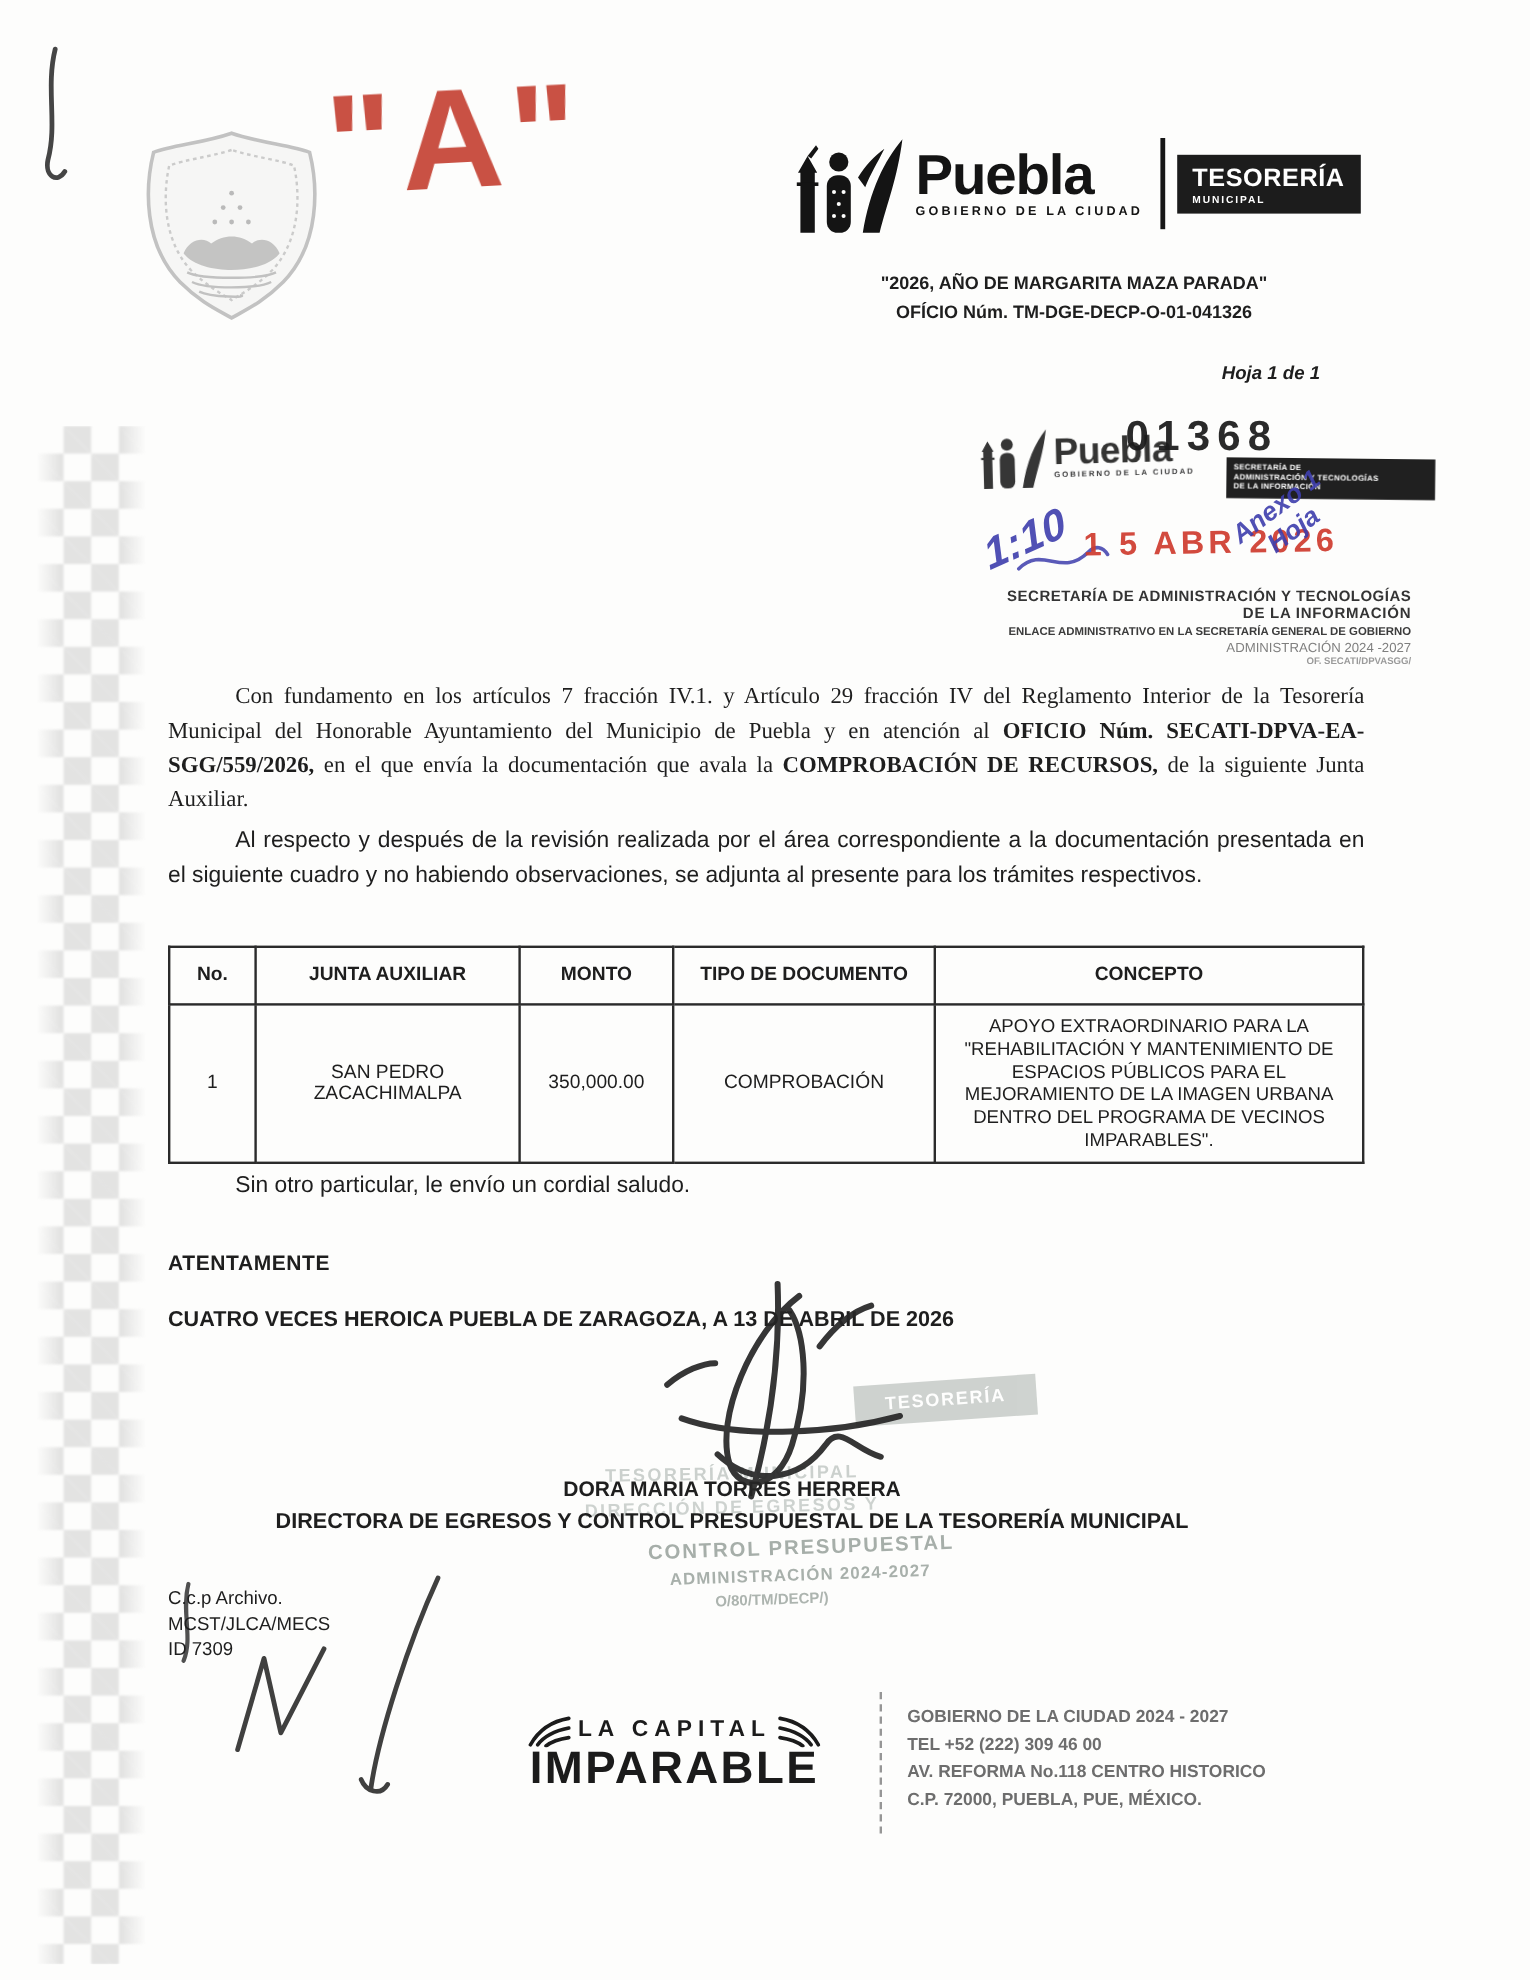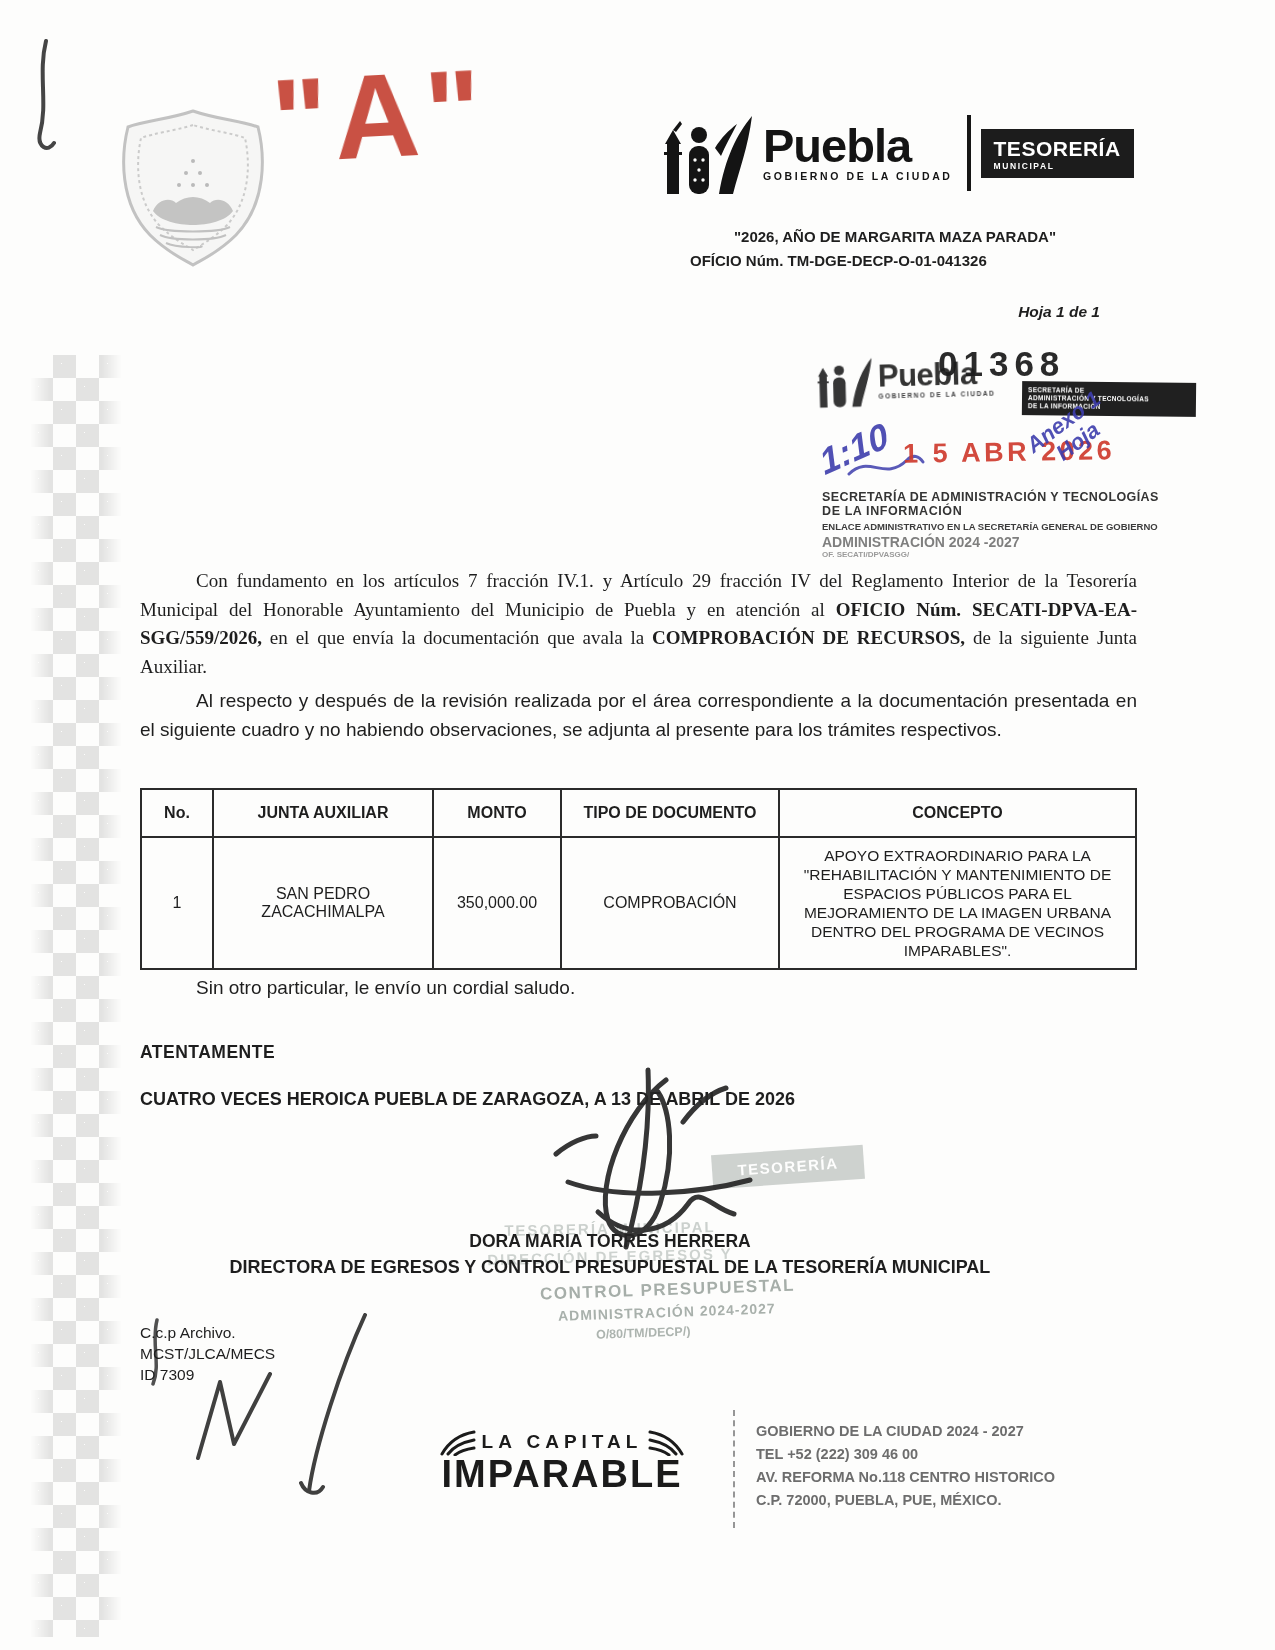--- a/index.html
+++ b/index.html
@@ -33,21 +33,21 @@
   .hdr-logo{left:655px;top:108px;display:flex;align-items:center;}
   .hdr-wordmark{margin-left:8px;}
   .hdr-brand{font-size:47px;font-weight:800;letter-spacing:-1px;color:#141414;line-height:44px;}
   .hdr-brand-sub{font-size:10.5px;font-weight:bold;letter-spacing:2.6px;color:#141414;margin-top:2px;}
   .logo-rule{width:4px;height:76px;background:#161616;margin:0 10px 0 14px;}
   .dept-box{background:#1c1c1c;color:#fff;padding:9px 13px 7px 13px;}
   .dept-box .l1{font-size:21px;font-weight:800;letter-spacing:.5px;line-height:21px;}
   .dept-box .l2{font-size:8.5px;font-weight:bold;letter-spacing:1.6px;margin-top:2px;}
 
   .year-line{left:690px;top:228px;width:410px;text-align:center;font-size:15px;font-weight:bold;}
-  .oficio-line{left:690px;top:252px;width:410px;text-align:left;font-size:15px;font-weight:bold;}
+  .oficio-line{left:690px;top:252px;width:410px;text-align:center;font-size:15px;font-weight:bold;}
   .hoja{left:930px;top:303px;width:170px;text-align:right;font-size:15.5px;font-weight:bold;font-style:italic;}
 
   
   .recipient{left:140px;top:386px;width:600px;font-size:17.5px;line-height:25px;}
   .recipient .name{font-weight:bold;}
   .recipient .present{font-weight:bold;letter-spacing:5px;margin-top:1px;}
 
   
   .stamp{filter:blur(.25px);}
   .stamp-logo{left:812px;top:352px;display:flex;align-items:center;transform:rotate(-1.5deg);opacity:.92;}
@@ -55,25 +55,25 @@
   .stamp-brand-sub{font-size:6.5px;font-weight:bold;letter-spacing:1.6px;color:#2c2c2c;margin-top:1px;margin-left:4px;}
   .folio{left:938px;top:344px;font-size:35px;font-weight:bold;color:#1b1b1b;letter-spacing:6px;opacity:.93;}
   .stamp-box{left:1022px;top:382px;width:162px;background:#151515;color:#fff;padding:5px 6px;transform:rotate(.6deg);opacity:.95;}
   .stamp-box div{font-size:6.5px;font-weight:bold;letter-spacing:.3px;line-height:8px;white-space:nowrap;}
   .hand-time{left:818px;top:428px;font-size:36px;color:#3e3ead;font-style:italic;font-weight:600;
     transform:rotate(-24deg) skewX(-6deg);opacity:.9;}
   .date-red{left:903px;top:437px;font-size:27px;font-weight:bold;color:#cf3b2e;letter-spacing:3.5px;
     transform:rotate(-1deg);opacity:.92;}
   .hand-anexo{left:1028px;top:408px;color:#3e3ead;font-style:italic;font-weight:600;font-size:22px;
     line-height:24px;transform:rotate(-37deg);opacity:.9;text-align:center;}
-  .stamp-dept{left:822px;top:490px;width:392px;text-align:left;color:#343434;z-index:1;}
+  .stamp-dept{left:784px;top:490px;width:392px;text-align:right;color:#343434;z-index:1;}
   .stamp-dept .d1{font-size:12.5px;font-weight:bold;letter-spacing:.4px;}
   .stamp-dept .d2{font-size:12.5px;font-weight:bold;letter-spacing:.6px;}
   .stamp-dept .d3{font-size:9.5px;font-weight:bold;margin-top:3px;color:#3c3c3c;}
-  .stamp-dept .d4{font-size:14px;font-weight:bold;color:#555;opacity:.75;margin-top:2px;}
+  .stamp-dept .d4{font-size:11px;font-weight:normal;color:#555;opacity:.75;margin-top:2px;}
   .stamp-dept .d5{font-size:8px;font-weight:bold;color:#666;opacity:.65;}
 
   
   .para{left:140px;top:548px;width:997px;font-size:19px;line-height:28.5px;text-align:justify;z-index:2;}
   .para.p1{text-indent:56px;font-family:Liberation Serif, serif;}
   .para.p2{top:668px;text-indent:56px;}
   .closing{left:196px;top:977px;font-size:19px;z-index:2;}
   .salute{left:140px;top:1042px;width:997px;text-align:left;font-size:17.5px;font-weight:bold;letter-spacing:.5px;}
   .place-date{left:140px;top:1089px;width:997px;text-align:left;font-size:18px;font-weight:bold;}
 

